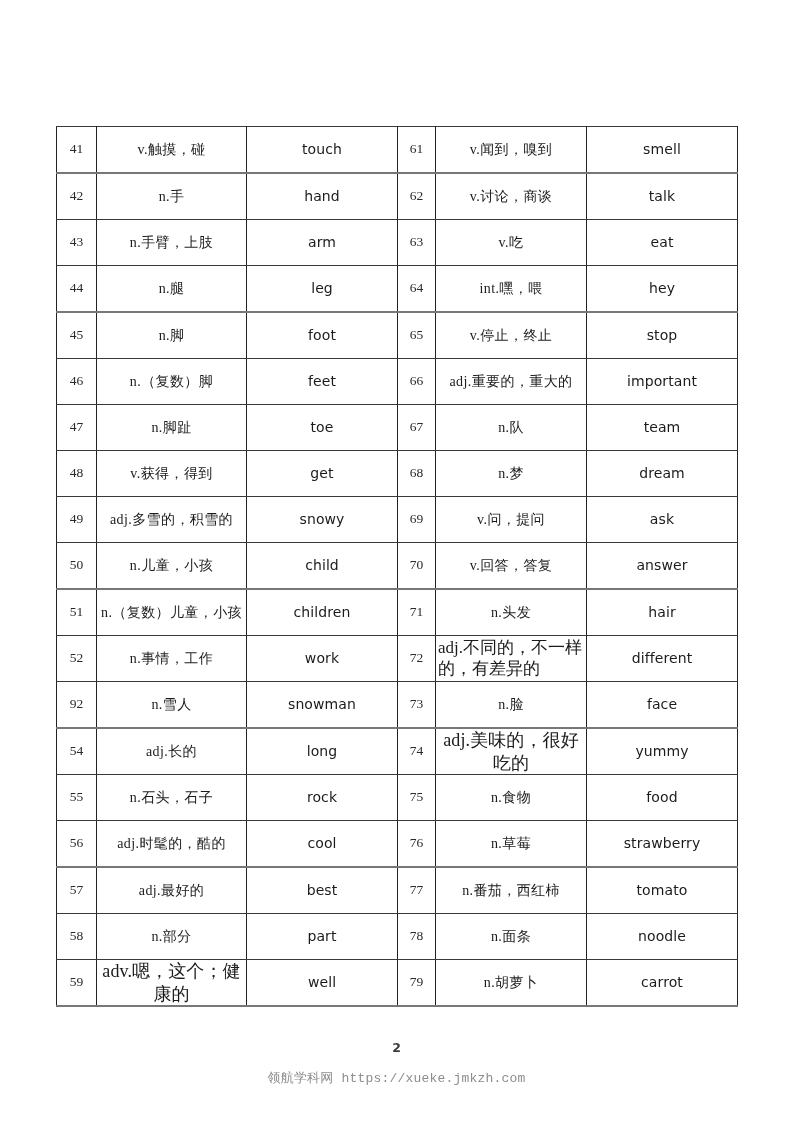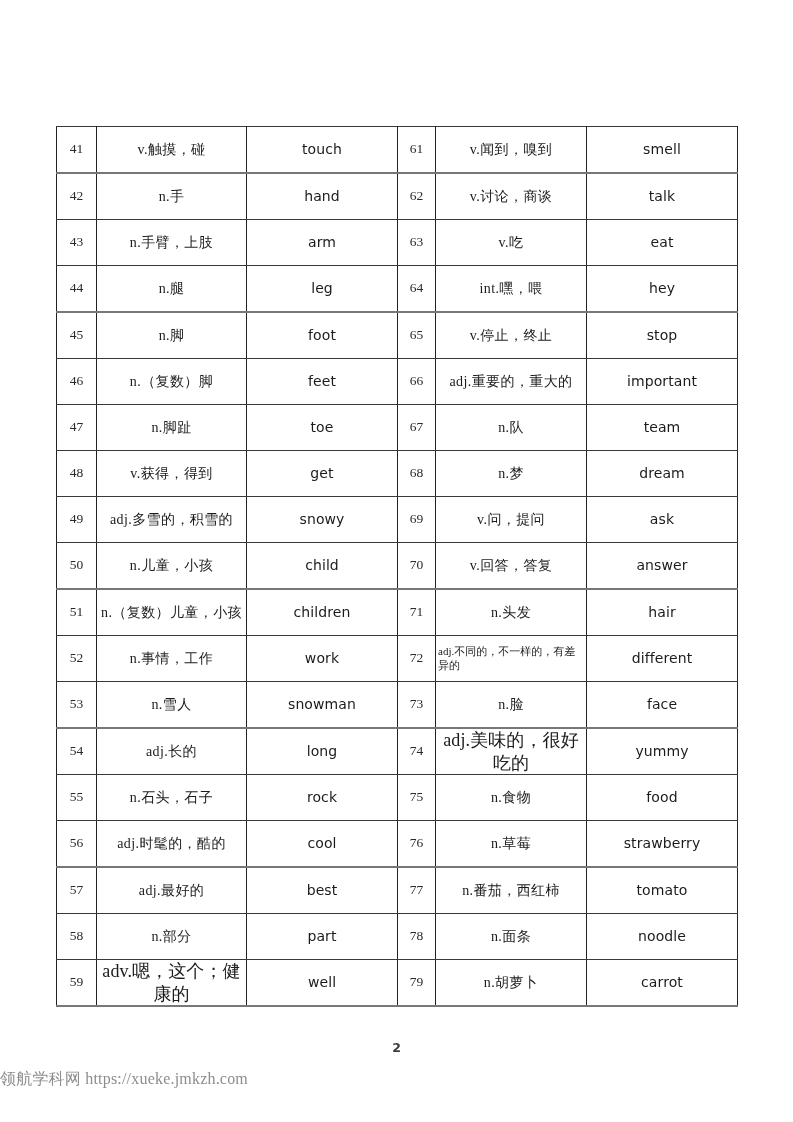--- a/index.html
+++ b/index.html
@@ -73,21 +73,21 @@
     font-family: "Liberation Serif", "DejaVu Serif", serif;
     font-size: 14px;
     letter-spacing: 0.4px;
     color: #1b1b1b;
   }
   td.def.tight {
     font-size: 18px;
     letter-spacing: 0.1px;
   }
   td.def.wrap2 {
-    font-size: 11px;
+    font-size: 17px;
     letter-spacing: 0px;
     text-align: left;
     padding-left: 2px;
     line-height: 1.2;
   }
   td.word {
     font-family: "DejaVu Sans", "Liberation Sans", sans-serif;
     font-size: 14px;
     color: #1b1b1b;
     letter-spacing: 0.1px;
@@ -104,23 +104,23 @@
     font-family: "DejaVu Sans", "Liberation Sans", sans-serif;
     font-size: 12.5px;
     font-weight: bold;
     color: #3c3c3c;
   }
   #site-credit {
     position: absolute;
     left: 0;
     top: 1069px;
     width: 793px;
-    text-align: left;
-    font-family: Liberation Serif, serif;
-    font-size: 16px;
+    text-align: center;
+    font-family: Liberation Mono, monospace;
+    font-size: 13px;
     color: #8d8d8d;
     letter-spacing: 0.2px;
   }
 </style>
 </head>
 <body>
 
 <div id="page">
 
   <div id="vocab-table-wrap">
@@ -224,21 +224,21 @@
           </tr>
           <tr>
             <td class="num">52</td>
             <td class="def">n.事情，工作</td>
             <td class="word">work</td>
             <td class="num">72</td>
             <td class="def wrap2">adj.不同的，不一样的，有差异的</td>
             <td class="word">different</td>
           </tr>
           <tr class="thick-under">
-            <td class="num">53</td>
+            <td class="num">92</td>
             <td class="def">n.雪人</td>
             <td class="word">snowman</td>
             <td class="num">73</td>
             <td class="def">n.脸</td>
             <td class="word">face</td>
           </tr>
           <tr>
             <td class="num">54</td>
             <td class="def">adj.长的</td>
             <td class="word">long</td>

